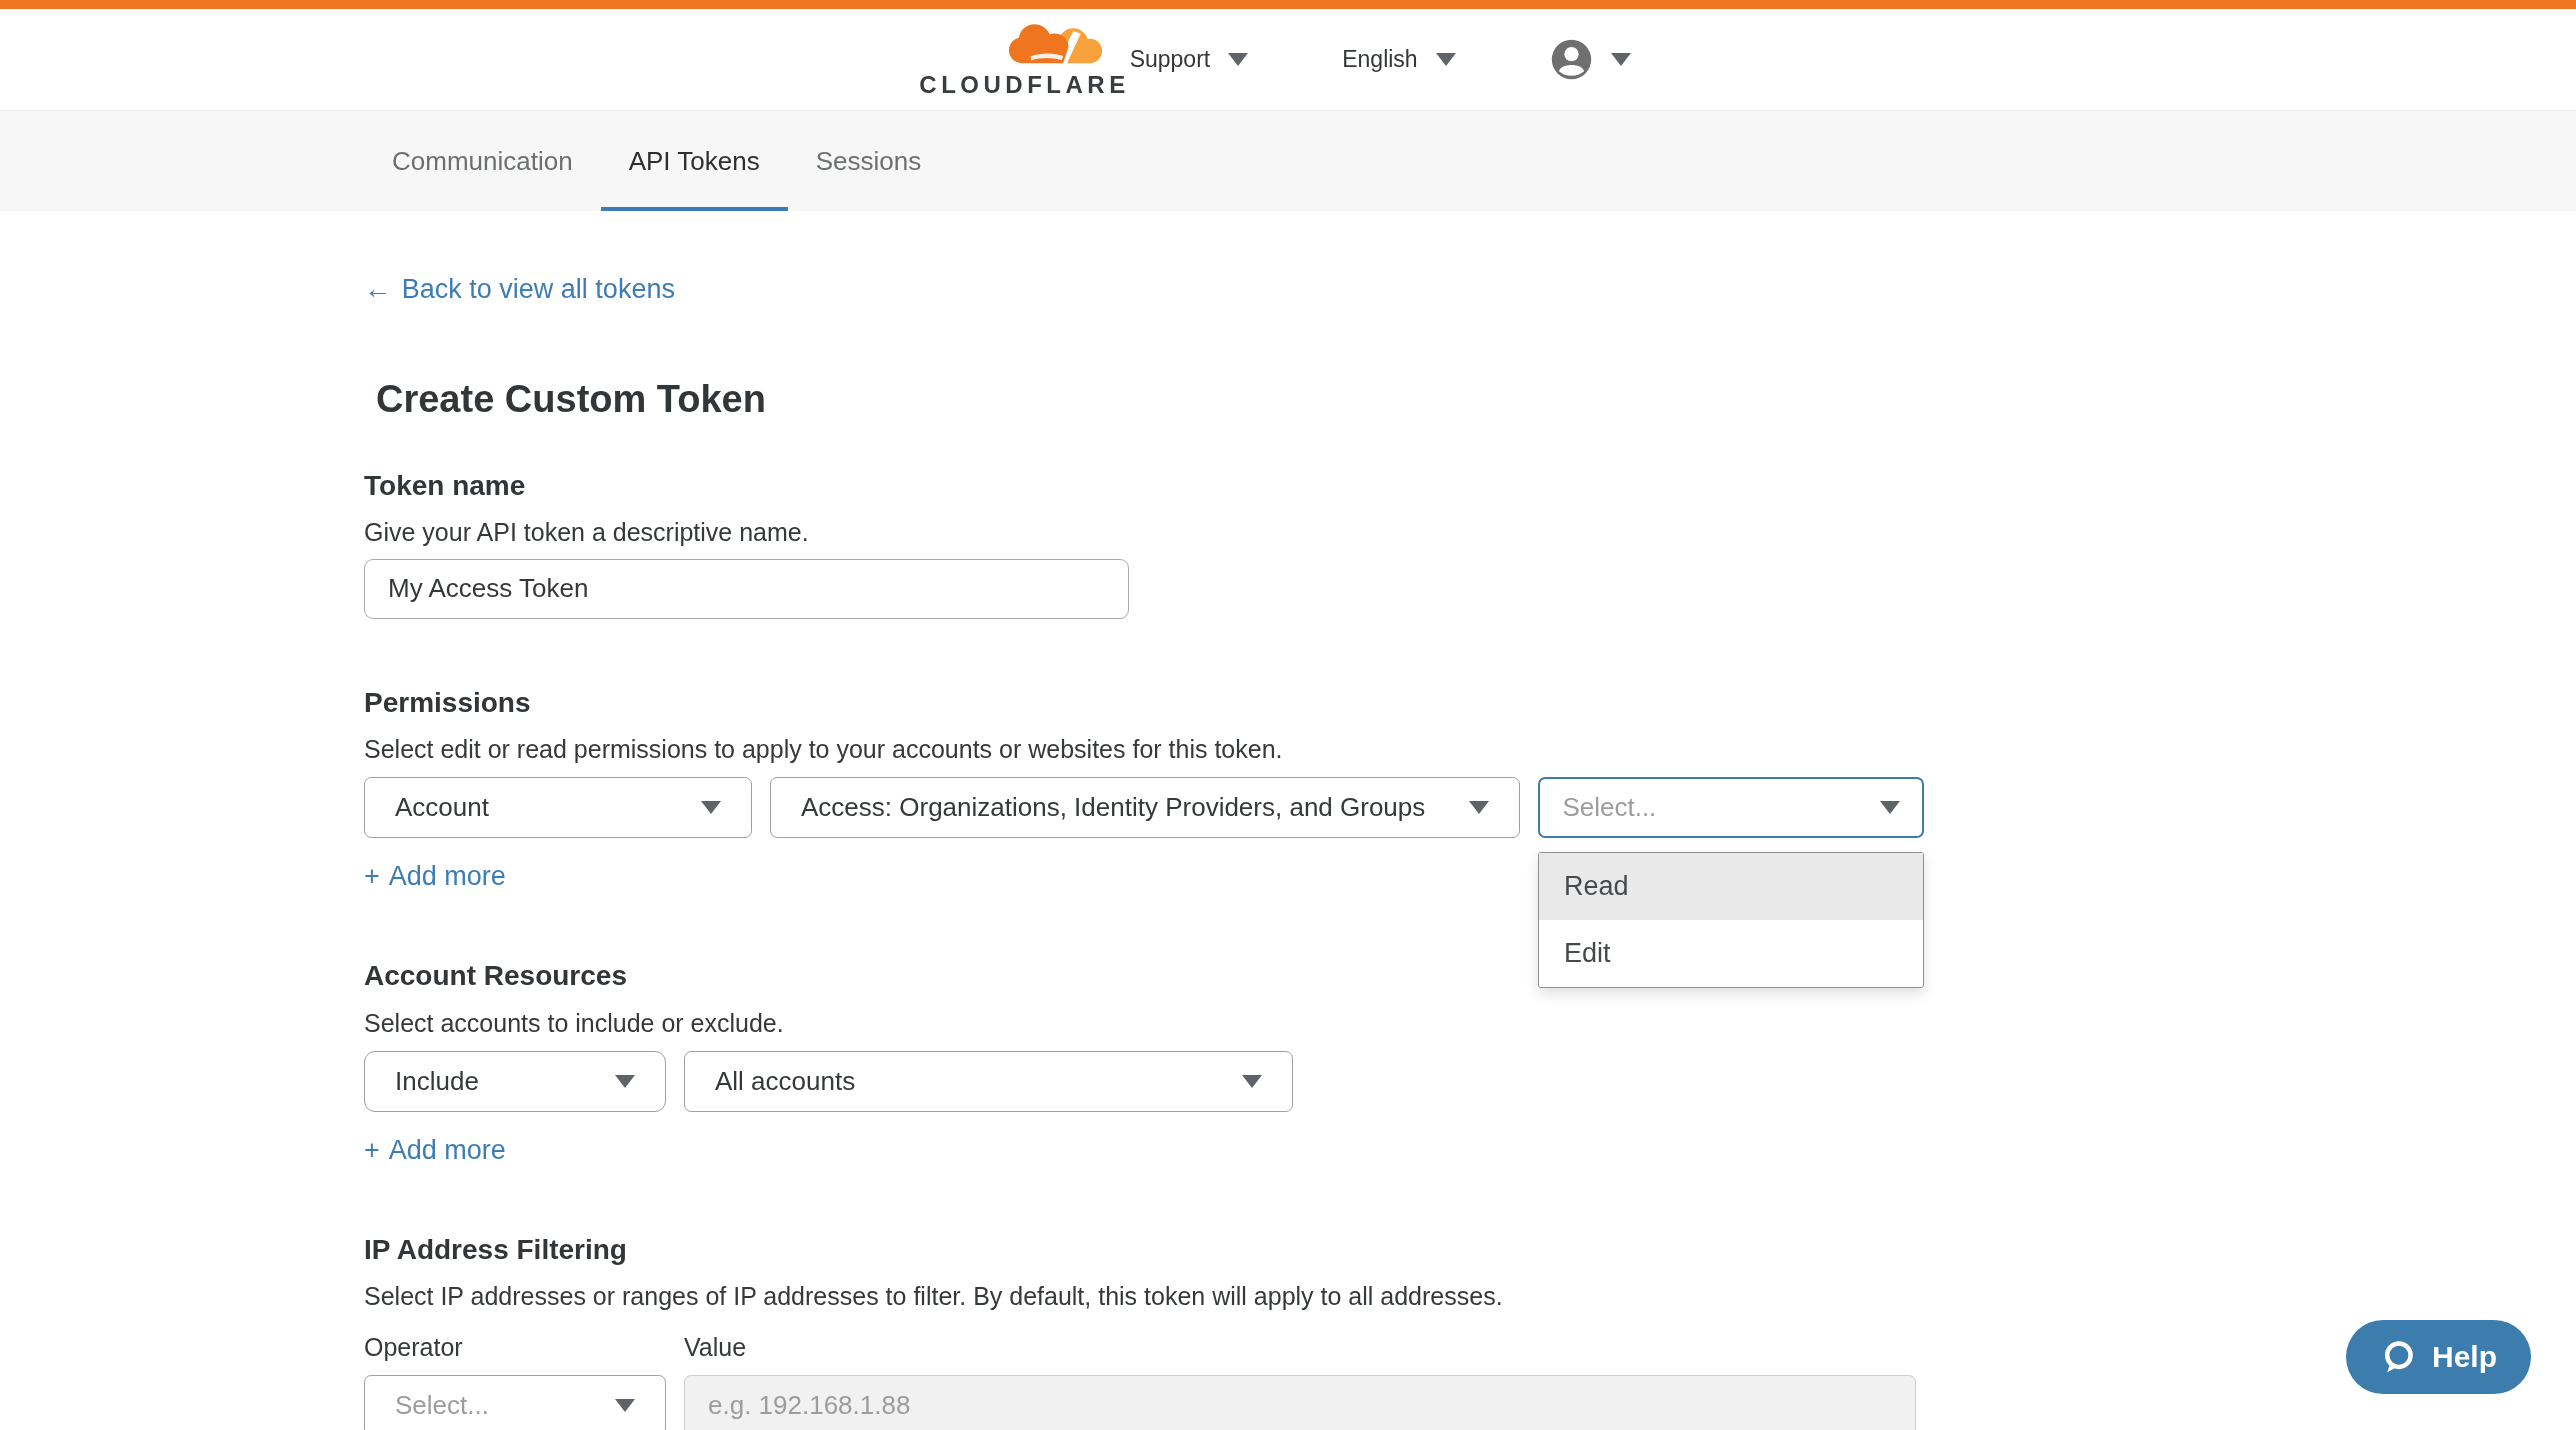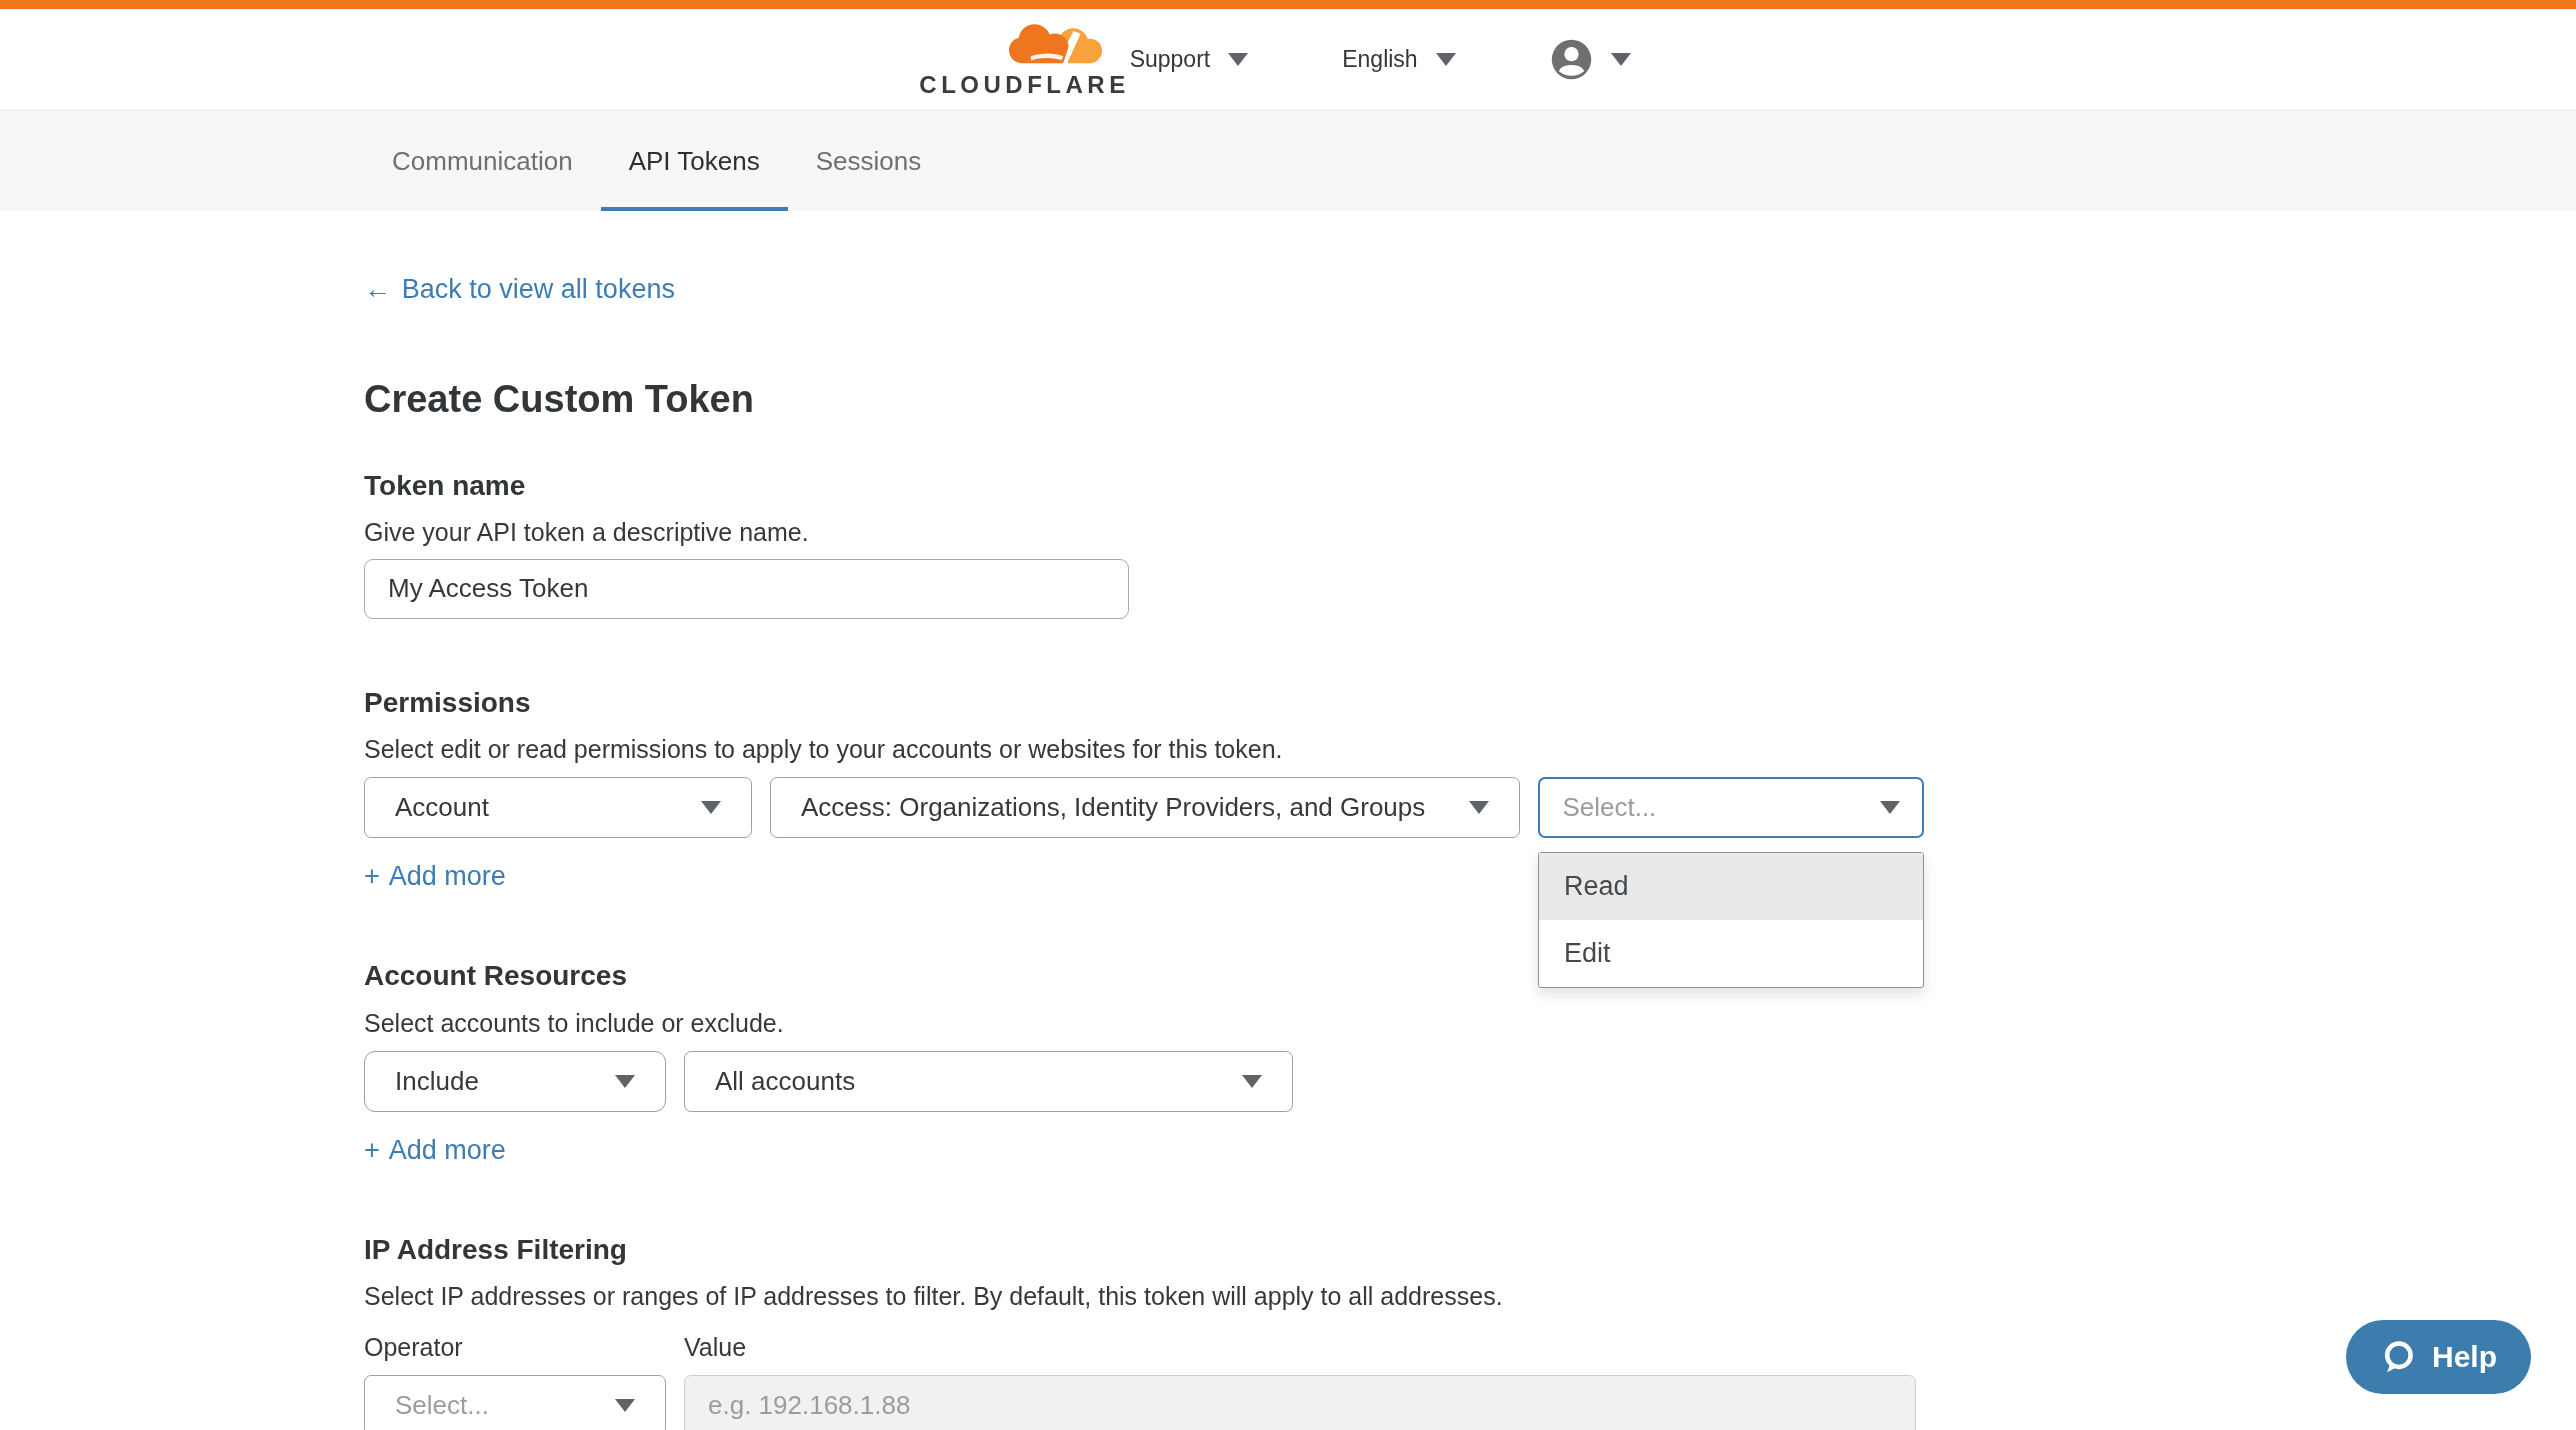--- a/index.html
+++ b/index.html
@@ -49,21 +49,21 @@
   .tab.active{color:#2d2f30;}
   .tab.active::after{
     content:"";position:absolute;left:0;right:0;bottom:0;height:4.5px;background:var(--link-blue);
   }
   
   .content{padding-left:364px;padding-right:108px;}
   .back-link{
     margin-top:63px;display:inline-flex;align-items:center;gap:10.8px;
     color:var(--link-blue);font-size:27px;cursor:pointer;
   }
-  .page-title{margin:72px 0 0 0;font-size:38px;line-height:45px;font-weight:600;color:#333638;}
+  .page-title{margin:72px 0 0 12px;font-size:38px;line-height:45px;font-weight:600;color:#333638;}
   .section-heading{margin:67px 0 0 0;font-size:28px;line-height:34px;font-weight:600;color:#333638;}
   .section-heading.first{margin-top:47px;}
   .section-desc{margin:14.4px 0 0 0;font-size:25px;line-height:30.5px;color:var(--text);}
   .text-input{
     margin-top:10.8px;width:765px;height:60px;border:1.8px solid #aaaaaa;border-radius:9px;
     padding:2px 23px;font-size:26px;color:var(--text);outline:none;background:#fff;
     font-family:inherit;
   }
   .controls-row{display:flex;gap:18px;margin-top:12.6px;align-items:flex-start;}
   .select{

